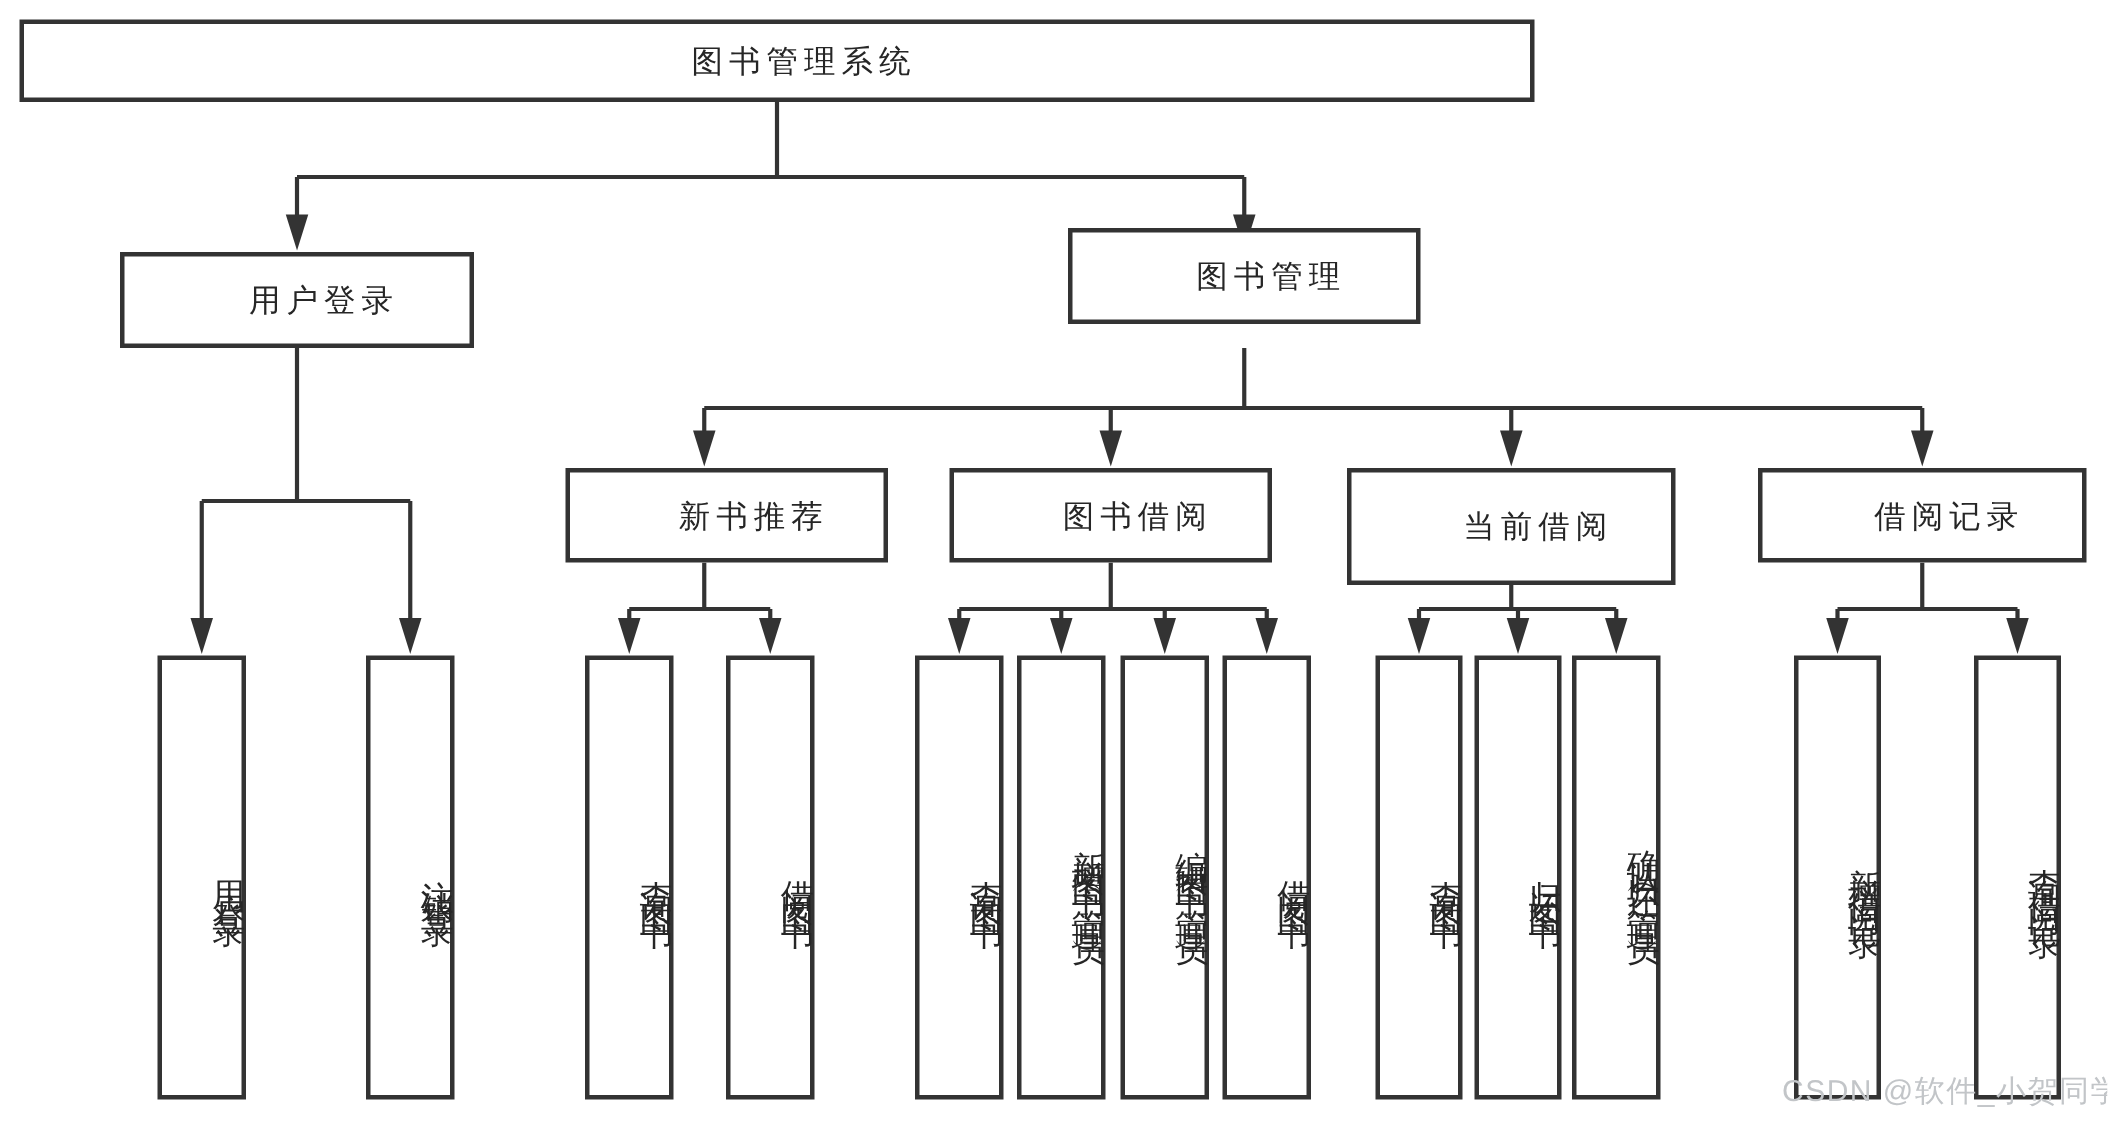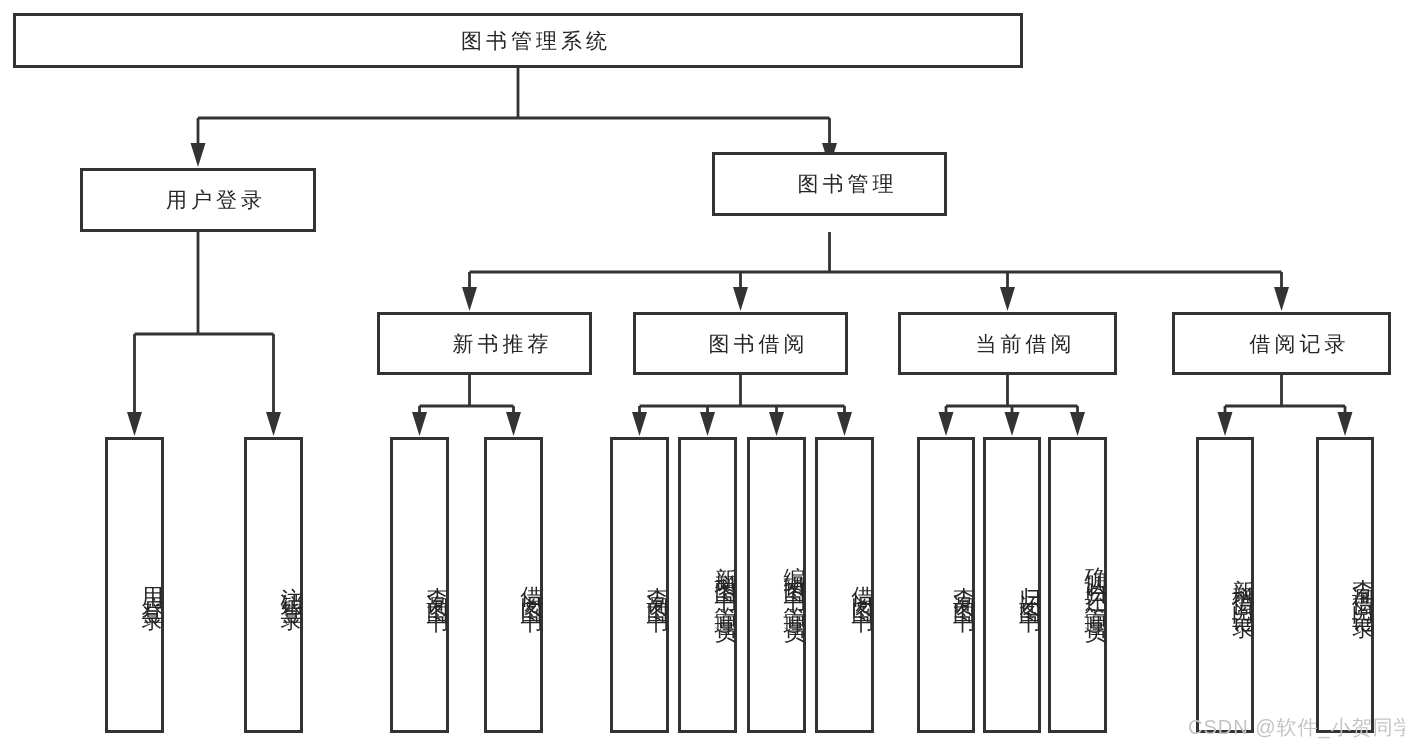--- a/index.html
+++ b/index.html
@@ -45,21 +45,21 @@
     letter-spacing: 8px;
     line-height: 1;
     white-space: nowrap;
   }
   
   #node-root            { left: 13px;   top: 13px;  width: 1010px; height: 55px; }
   #node-user-login      { left: 80px;   top: 168px; width: 236px;  height: 64px; }
   #node-book-management { left: 712px;  top: 152px; width: 235px;  height: 64px; }
   #node-new-book-recommend { left: 362px;  top: 312px; width: 215px; height: 63px; margin-left: 15px; }
   #node-book-borrowing     { left: 633px;  top: 312px; width: 215px; height: 63px; }
-  #node-current-borrowing  { left: 898px;  top: 312px; width: 219px; height: 63px; }
+  #node-current-borrowing  { left: 898px;  top: 312px; width: 219px; height: 78px; }
   #node-borrowing-records  { left: 1172px; top: 312px; width: 219px; height: 63px; }
   .leaf { top: 437px; height: 296px; width: 59px; }
   #leaf-user-login          { left: 105px; }
   #leaf-logout-login        { left: 244px; }
   #leaf-query-books-1       { left: 390px; }
   #leaf-borrow-books-1      { left: 484px; }
   #leaf-query-books-2       { left: 610px; }
   #leaf-add-books-admin     { left: 678px; }
   #leaf-edit-books-admin    { left: 747px; }
   #leaf-borrow-books-2      { left: 815px; }

